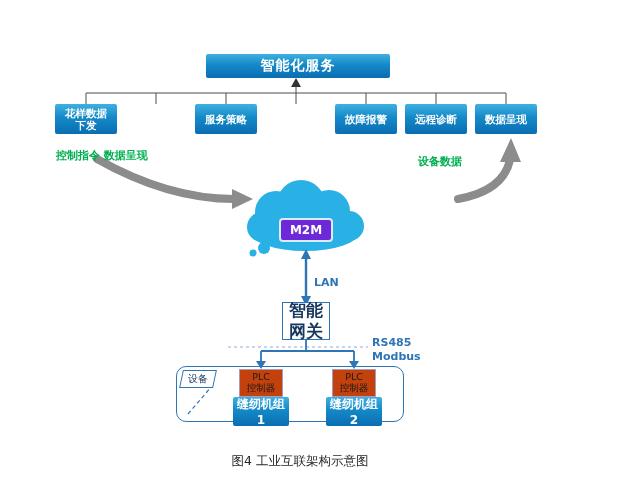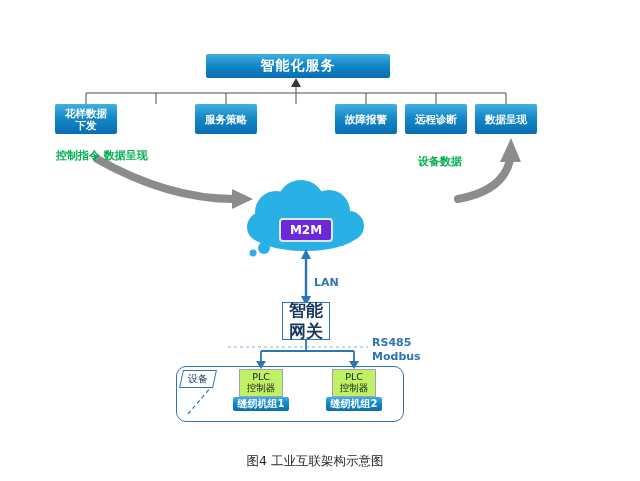--- a/index.html
+++ b/index.html
@@ -31,25 +31,25 @@
   .device-group {
     left: 176px; top: 366px; width: 228px; height: 56px;
     border: 1.6px solid #2e75b6; border-radius: 10px; box-sizing: border-box;
   }
   .device-label {
     left: 181px; top: 370px; border: 1px solid #2e75b6; color: #17375e;
     font-size: 10px; padding: 1px 6px; transform: skewX(-12deg); background: #fff;
   }
   .device-label span { display: inline-block; transform: skewX(12deg); }
   .plc-box {
-    width: 44px; height: 28px; background: #bef264; border: 1px solid #a99bc0;
+    width: 44px; height: 28px; background: #c2410c; border: 1px solid #a99bc0;
     box-sizing: border-box; color: #1a1a1a; font-size: 9.5px; line-height: 1.15;
   }
-  .machine-box { width: 56px; height: 14px; font-size: 10px; }
-  .caption { left: 0; top: 453px; width: 600px; text-align: center; color: #262626; font-size: 12.5px; margin-left: 15px; }
+  .machine-box { width: 56px; height: 29px; font-size: 12px; }
+  .caption { left: 0; top: 453px; width: 600px; text-align: center; color: #262626; font-size: 12.5px; }
 </style>
 </head>
 <body>
 
 <div id="canvas">
 
   <svg class="abs" width="640" height="481" viewBox="0 0 640 481" style="left:0;top:0">
     <g stroke="#4d4d4d" stroke-width="1" fill="none">
       <path d="M296 85 L296 93 M86 93 L506 93 M86 93 L86 104 M156 93 L156 104 M226 93 L226 104 M296 93 L296 104 M366 93 L366 104 M436 93 L436 104 M506 93 L506 104"></path>
     </g>

